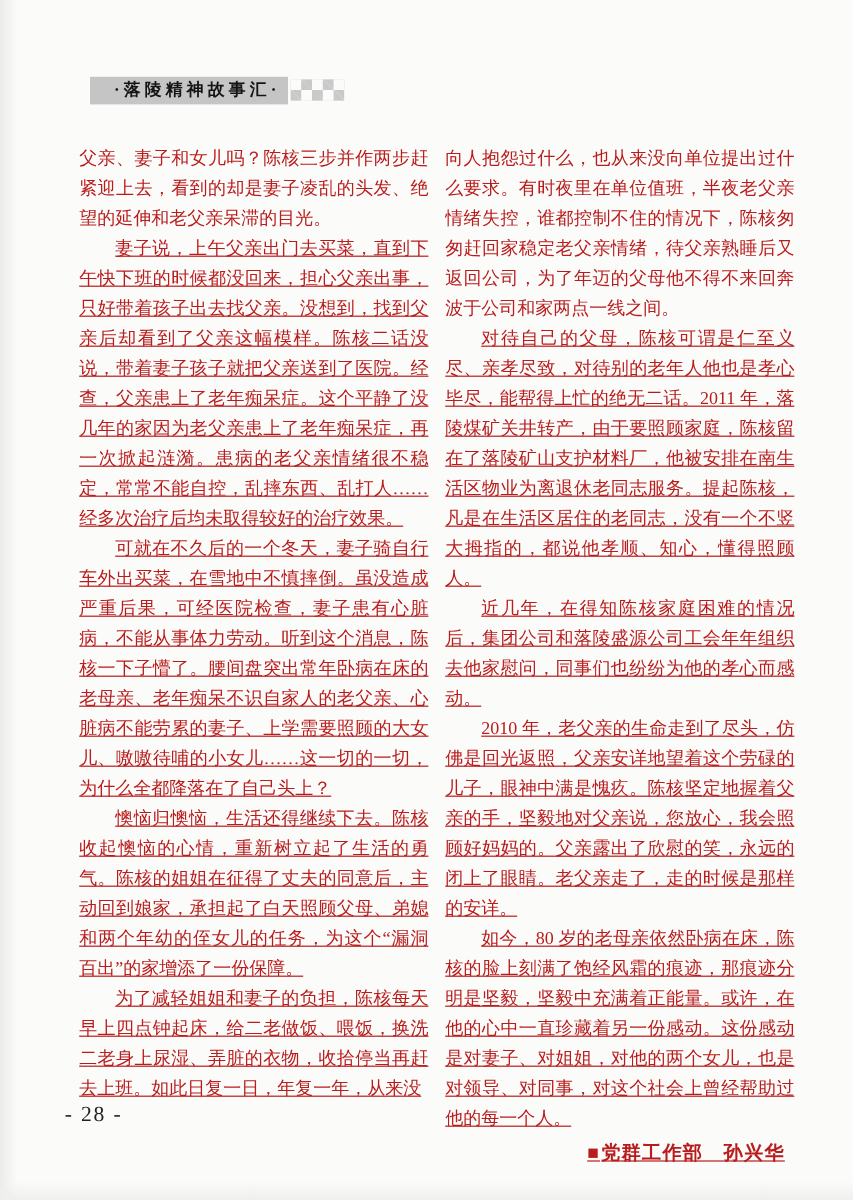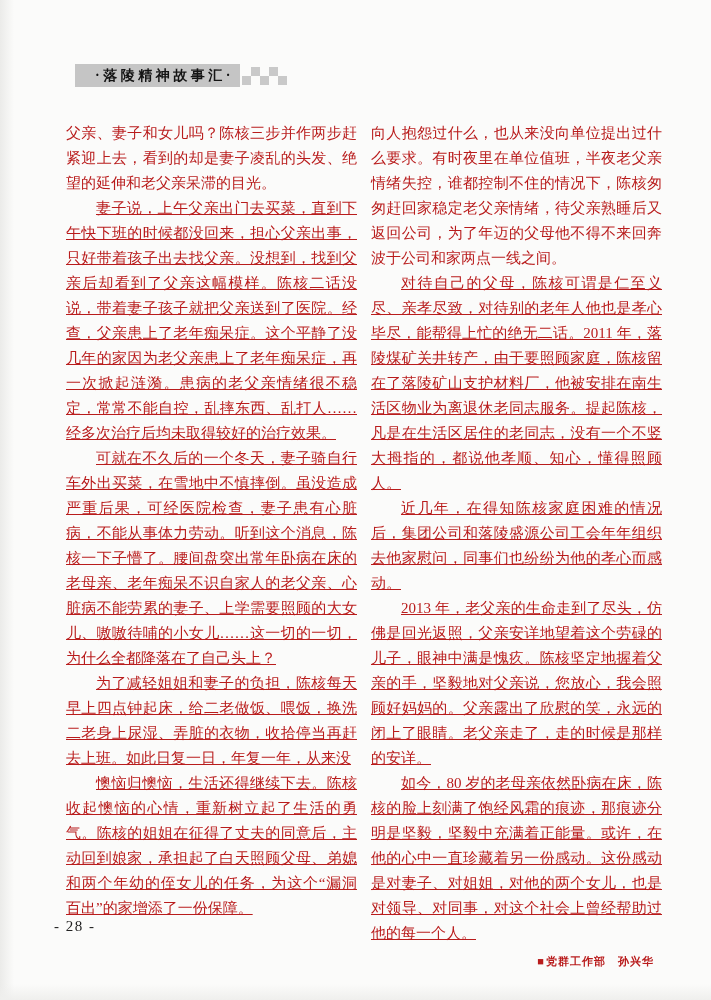--- a/index.html
+++ b/index.html
@@ -52,49 +52,50 @@
     color:#b91c1c;
   }
   .col-left{left:66px;}
   .col-right{left:371px;}
   .col p{margin:0;}
   .col p.indent{text-indent:2em;text-decoration:underline;}
 
   .byline{
     text-align:right;
     font-weight:bold;
-    font-size:11px;
+    font-size:16px;
     margin-top:3px !important;
     padding-right:8px;
     letter-spacing:1px;
+    text-decoration:underline;
   }
   .byline .sq{margin-right:1px;}
 
   .page-number{
     position:absolute;left:54px;top:918px;
-    font-size:15px;color:#222;letter-spacing:1.5px;
+    font-size:18px;color:#222;letter-spacing:1.5px;
   }
 </style>
 </head>
 <body>
 
 <div class="header">
   <span class="header-bar">·落陵精神故事汇·</span><span class="checker"></span>
 </div>
 
 <div class="col col-left">
   <p>父亲、妻子和女儿吗？陈核三步并作两步赶紧迎上去，看到的却是妻子凌乱的头发、绝望的延伸和老父亲呆滞的目光。</p>
   <p class="indent">妻子说，上午父亲出门去买菜，直到下午快下班的时候都没回来，担心父亲出事，只好带着孩子出去找父亲。没想到，找到父亲后却看到了父亲这幅模样。陈核二话没说，带着妻子孩子就把父亲送到了医院。经查，父亲患上了老年痴呆症。这个平静了没几年的家因为老父亲患上了老年痴呆症，再一次掀起涟漪。患病的老父亲情绪很不稳定，常常不能自控，乱摔东西、乱打人……经多次治疗后均未取得较好的治疗效果。</p>
   <p class="indent">可就在不久后的一个冬天，妻子骑自行车外出买菜，在雪地中不慎摔倒。虽没造成严重后果，可经医院检查，妻子患有心脏病，不能从事体力劳动。听到这个消息，陈核一下子懵了。腰间盘突出常年卧病在床的老母亲、老年痴呆不识自家人的老父亲、心脏病不能劳累的妻子、上学需要照顾的大女儿、嗷嗷待哺的小女儿……这一切的一切，为什么全都降落在了自己头上？</p>
+  <p class="indent">懊恼归懊恼，生活还得继续下去。陈核收起懊恼的心情，重新树立起了生活的勇气。陈核的姐姐在征得了丈夫的同意后，主动回到娘家，承担起了白天照顾父母、弟媳和两个年幼的侄女儿的任务，为这个“漏洞百出”的家增添了一份保障。</p>
   <p class="indent">为了减轻姐姐和妻子的负担，陈核每天早上四点钟起床，给二老做饭、喂饭，换洗二老身上尿湿、弄脏的衣物，收拾停当再赶去上班。如此日复一日，年复一年，从来没</p>
-  <p class="indent">懊恼归懊恼，生活还得继续下去。陈核收起懊恼的心情，重新树立起了生活的勇气。陈核的姐姐在征得了丈夫的同意后，主动回到娘家，承担起了白天照顾父母、弟媳和两个年幼的侄女儿的任务，为这个“漏洞百出”的家增添了一份保障。</p>
 </div>
 
 <div class="col col-right">
   <p>向人抱怨过什么，也从来没向单位提出过什么要求。有时夜里在单位值班，半夜老父亲情绪失控，谁都控制不住的情况下，陈核匆匆赶回家稳定老父亲情绪，待父亲熟睡后又返回公司，为了年迈的父母他不得不来回奔波于公司和家两点一线之间。</p>
   <p class="indent">对待自己的父母，陈核可谓是仁至义尽、亲孝尽致，对待别的老年人他也是孝心毕尽，能帮得上忙的绝无二话。2011 年，落陵煤矿关井转产，由于要照顾家庭，陈核留在了落陵矿山支护材料厂，他被安排在南生活区物业为离退休老同志服务。提起陈核，凡是在生活区居住的老同志，没有一个不竖大拇指的，都说他孝顺、知心，懂得照顾人。</p>
   <p class="indent">近几年，在得知陈核家庭困难的情况后，集团公司和落陵盛源公司工会年年组织去他家慰问，同事们也纷纷为他的孝心而感动。</p>
-  <p class="indent">2013 年，老父亲的生命走到了尽头，仿佛是回光返照，父亲安详地望着这个劳碌的儿子，眼神中满是愧疚。陈核坚定地握着父亲的手，坚毅地对父亲说，您放心，我会照顾好妈妈的。父亲露出了欣慰的笑，永远的闭上了眼睛。老父亲走了，走的时候是那样的安详。</p>
+  <p class="indent">2010 年，老父亲的生命走到了尽头，仿佛是回光返照，父亲安详地望着这个劳碌的儿子，眼神中满是愧疚。陈核坚定地握着父亲的手，坚毅地对父亲说，您放心，我会照顾好妈妈的。父亲露出了欣慰的笑，永远的闭上了眼睛。老父亲走了，走的时候是那样的安详。</p>
   <p class="indent">如今，80 岁的老母亲依然卧病在床，陈核的脸上刻满了饱经风霜的痕迹，那痕迹分明是坚毅，坚毅中充满着正能量。或许，在他的心中一直珍藏着另一份感动。这份感动是对妻子、对姐姐，对他的两个女儿，也是对领导、对同事，对这个社会上曾经帮助过他的每一个人。</p>
   <p class="byline"><span class="sq">■</span><span>党群工作部　孙兴华</span></p>
 </div>
 
 <div class="page-number">- 28 -</div>
 
 </body></html>

